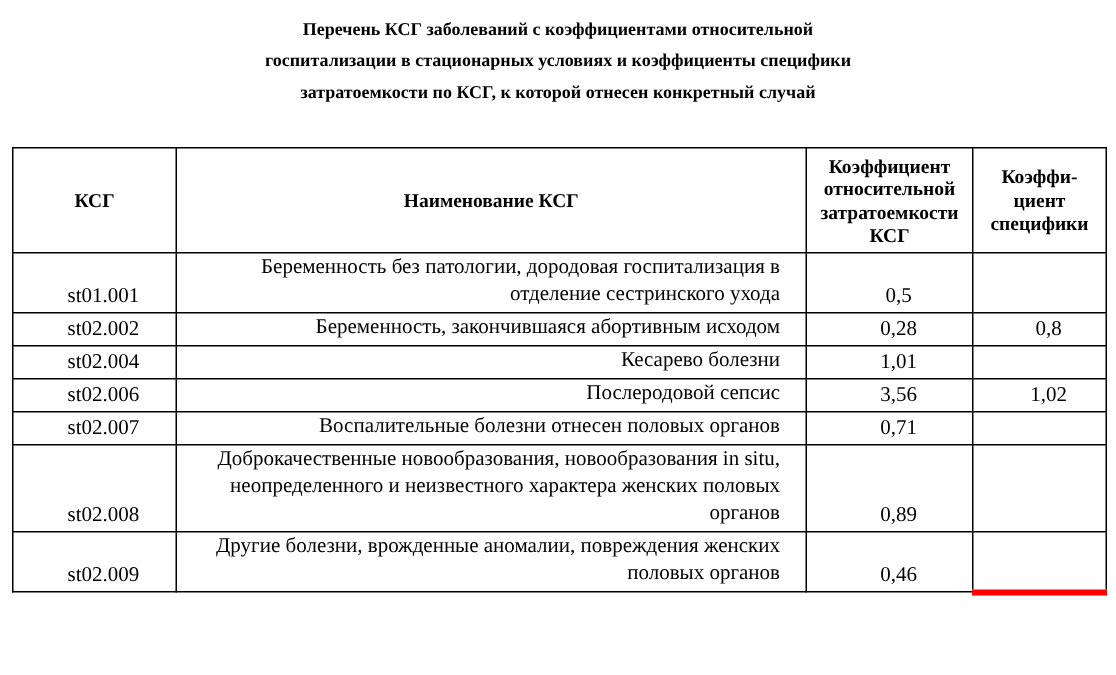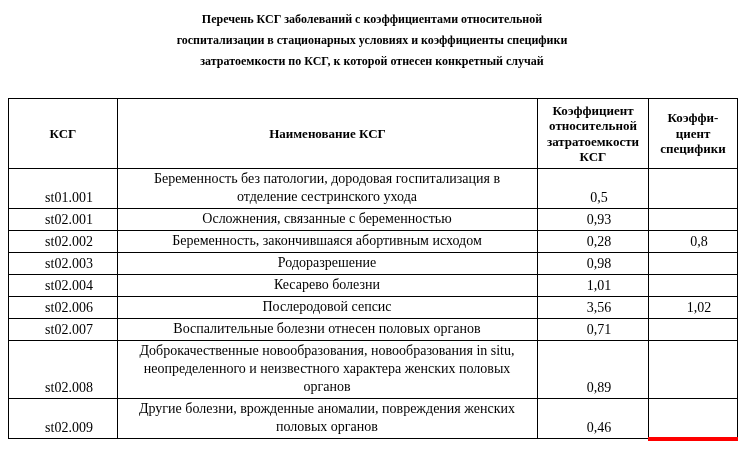--- a/index.html
+++ b/index.html
@@ -46,23 +46,23 @@
     height: 65px;
   }
   
   td.code, td.cost, td.spec {
     text-align: center;
     vertical-align: bottom;
     padding: 0 2px 2px 14px;
     line-height: 17px;
   }
   td.name {
-    text-align: center;
+    text-align: right;
     vertical-align: bottom;
-    padding: 1px 6px 2px 5px;
+    padding: 1px 17px 2px 5px;
     line-height: 18px;
   }
   tr.row-single { height: 22px; }
   tr.row-2line  { height: 38px; }
   tr.row-3line  { height: 54px; }
   tr.row-last   { height: 38px; }
   
   th.spec-h, td.spec {
     border-left: 4px solid #fe0000;
     border-right: 4px solid #fe0000;
@@ -98,36 +98,24 @@
       </tr>
     </thead>
     <tbody>
       <tr class="row-2line">
         <td class="code">st01.001</td>
         <td class="name">Беременность без патологии, дородовая госпитализация в отделение сестринского ухода</td>
         <td class="cost">0,5</td>
         <td class="spec"></td>
       </tr>
       <tr class="row-single">
-        <td class="code">st02.001</td>
-        <td class="name">Осложнения, связанные с беременностью</td>
-        <td class="cost">0,93</td>
-        <td class="spec"></td>
-      </tr>
-      <tr class="row-single">
         <td class="code">st02.002</td>
         <td class="name">Беременность, закончившаяся абортивным исходом</td>
         <td class="cost">0,28</td>
         <td class="spec">0,8</td>
-      </tr>
-      <tr class="row-single">
-        <td class="code">st02.003</td>
-        <td class="name">Родоразрешение</td>
-        <td class="cost">0,98</td>
-        <td class="spec"></td>
       </tr>
       <tr class="row-single">
         <td class="code">st02.004</td>
         <td class="name">Кесарево болезни</td>
         <td class="cost">1,01</td>
         <td class="spec"></td>
       </tr>
       <tr class="row-single">
         <td class="code">st02.006</td>
         <td class="name">Послеродовой сепсис</td>

